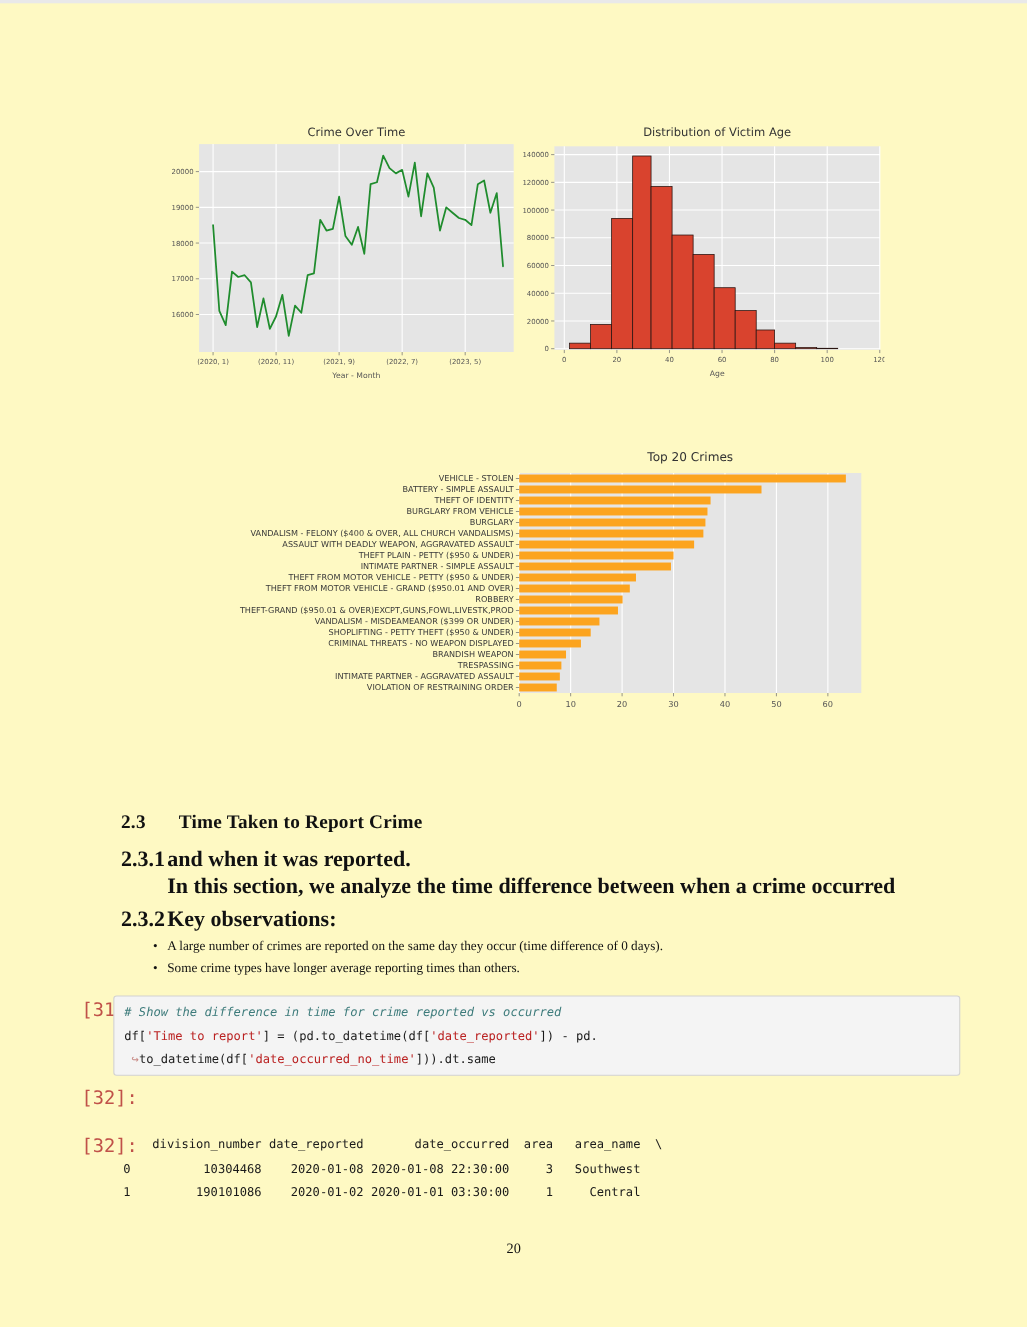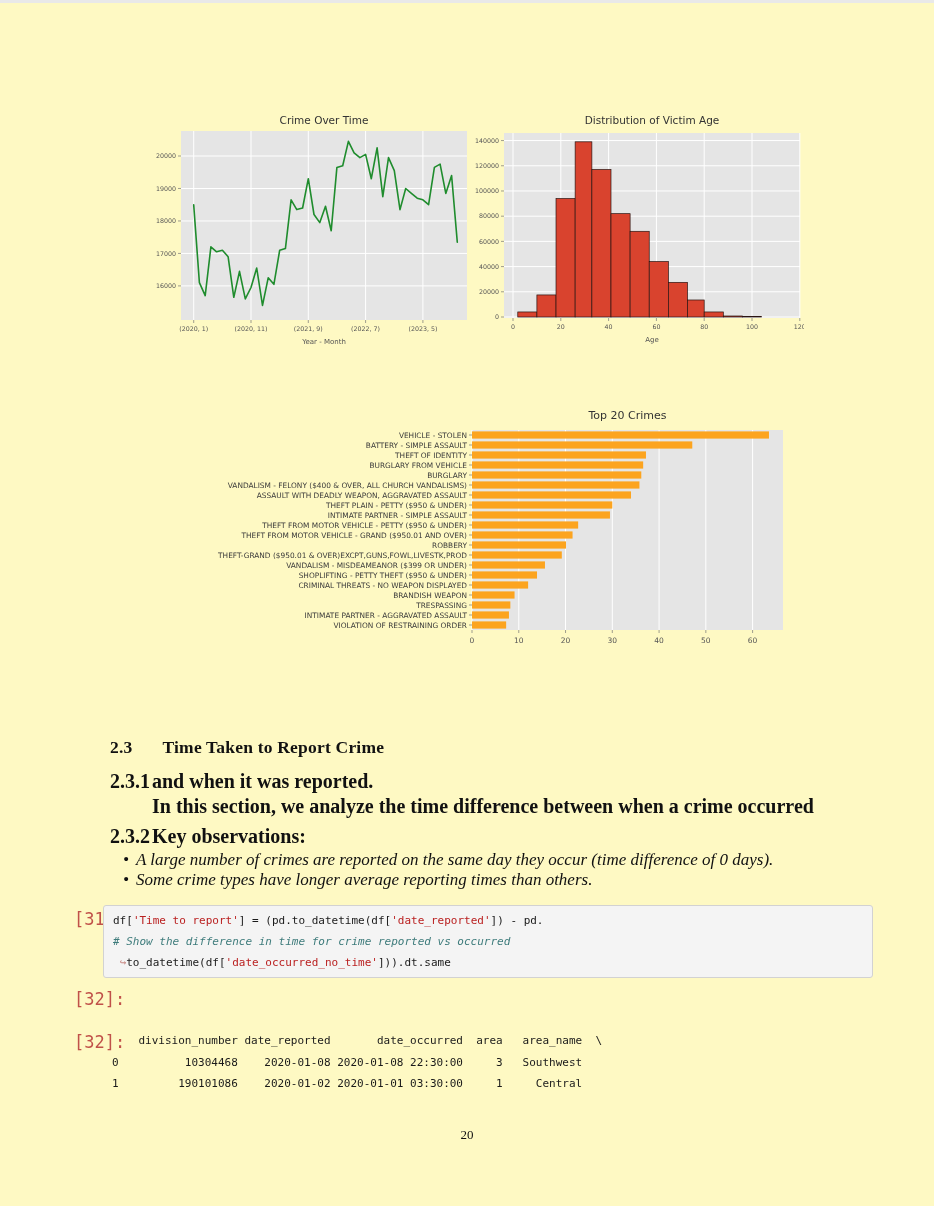--- a/index.html
+++ b/index.html
@@ -4,21 +4,21 @@
 <style>
   html,body{margin:0;padding:0;background:#ffffff;}
   .page{position:relative;width:934px;height:1206px;background:#fef9c3;overflow:hidden;
         font-family:"Liberation Serif","DejaVu Serif",serif;color:#111;}
   .topstrip{position:absolute;top:0;left:0;right:0;height:3px;background:#e9e9e9;}
   .fig{position:absolute;}
   .h2row{position:absolute;left:110px;top:737px;font-size:17.5px;font-weight:bold;letter-spacing:.2px;}
   .h2row .num{margin-right:30px;}
   .h3row{position:absolute;left:110px;display:flex;font-size:20px;font-weight:bold;line-height:25px;}
   .h3row .num{width:42px;flex:none;}
-  .bullets{position:absolute;left:123px;top:850px;font-size:17px;line-height:20px;font-style:italic;}
+  .bullets{position:absolute;left:139px;top:850px;font-size:12px;line-height:20px;}
   .li{display:flex;}
   .li .dot{width:13px;flex:none;}
   .li .dot::before{content:"\2022";}
   .prompt{position:absolute;left:62px;font-family:"DejaVu Sans Mono","Liberation Mono",monospace;
           font-size:17px;line-height:21px;margin-left:12px;}
   .codebox{position:absolute;left:103px;width:750px;background:#f4f4f4;border:1px solid #d2d2d2;
            border-radius:3px;padding:4px 9px;font-family:"DejaVu Sans Mono","Liberation Mono",monospace;
            font-size:11px;line-height:21px;color:#1a1a1a;}
   .cl{white-space:pre;}
   .com{font-style:italic;}
@@ -244,22 +244,22 @@
       <span>A large number of crimes are reported on the same day they occur (time difference of 0 days).</span>
     </div>
     <div class="li">
       <span class="dot"></span>
       <span>Some crime types have longer average reporting times than others.</span>
     </div>
   </div>
 
   <div class="prompt" style="top: 909px; color: rgb(192, 81, 73);">[31]:</div>
   <div class="codebox" style="top:905px">
+    <div class="cl"><span class="com" style="color: rgb(61, 123, 123);"># Show the difference in time for crime reported vs occurred</span></div>
     <div class="cl"><span>df[</span><span class="str" style="color: rgb(186, 33, 33);">'Time to report'</span><span>] = (pd.to_datetime(df[</span><span class="str" style="color: rgb(186, 33, 33);">'date_reported'</span><span>]) - pd.</span></div>
-    <div class="cl"><span class="com" style="color: rgb(61, 123, 123);"># Show the difference in time for crime reported vs occurred</span></div>
     <div class="cl"><span> </span><span class="arr" style="color: rgb(200, 138, 133);">↪</span><span>to_datetime(df[</span><span class="str" style="color: rgb(186, 33, 33);">'date_occurred_no_time'</span><span>])).dt.same</span></div>
   </div>
 
   <div class="prompt" style="top: 989px; color: rgb(192, 81, 73);">[32]:</div>
 
   <div class="prompt" style="top: 1032px; color: rgb(192, 81, 73);">[32]:</div>
   <pre class="outpre"><div class="outline">    division_number date_reported       date_occurred  area   area_name  \</div><div class="outline">0          10304468    2020-01-08 2020-01-08 22:30:00     3   Southwest</div><div class="outline">1         190101086    2020-01-02 2020-01-01 03:30:00     1     Central</div></pre>
 
   <div class="pageno">20</div>
 

